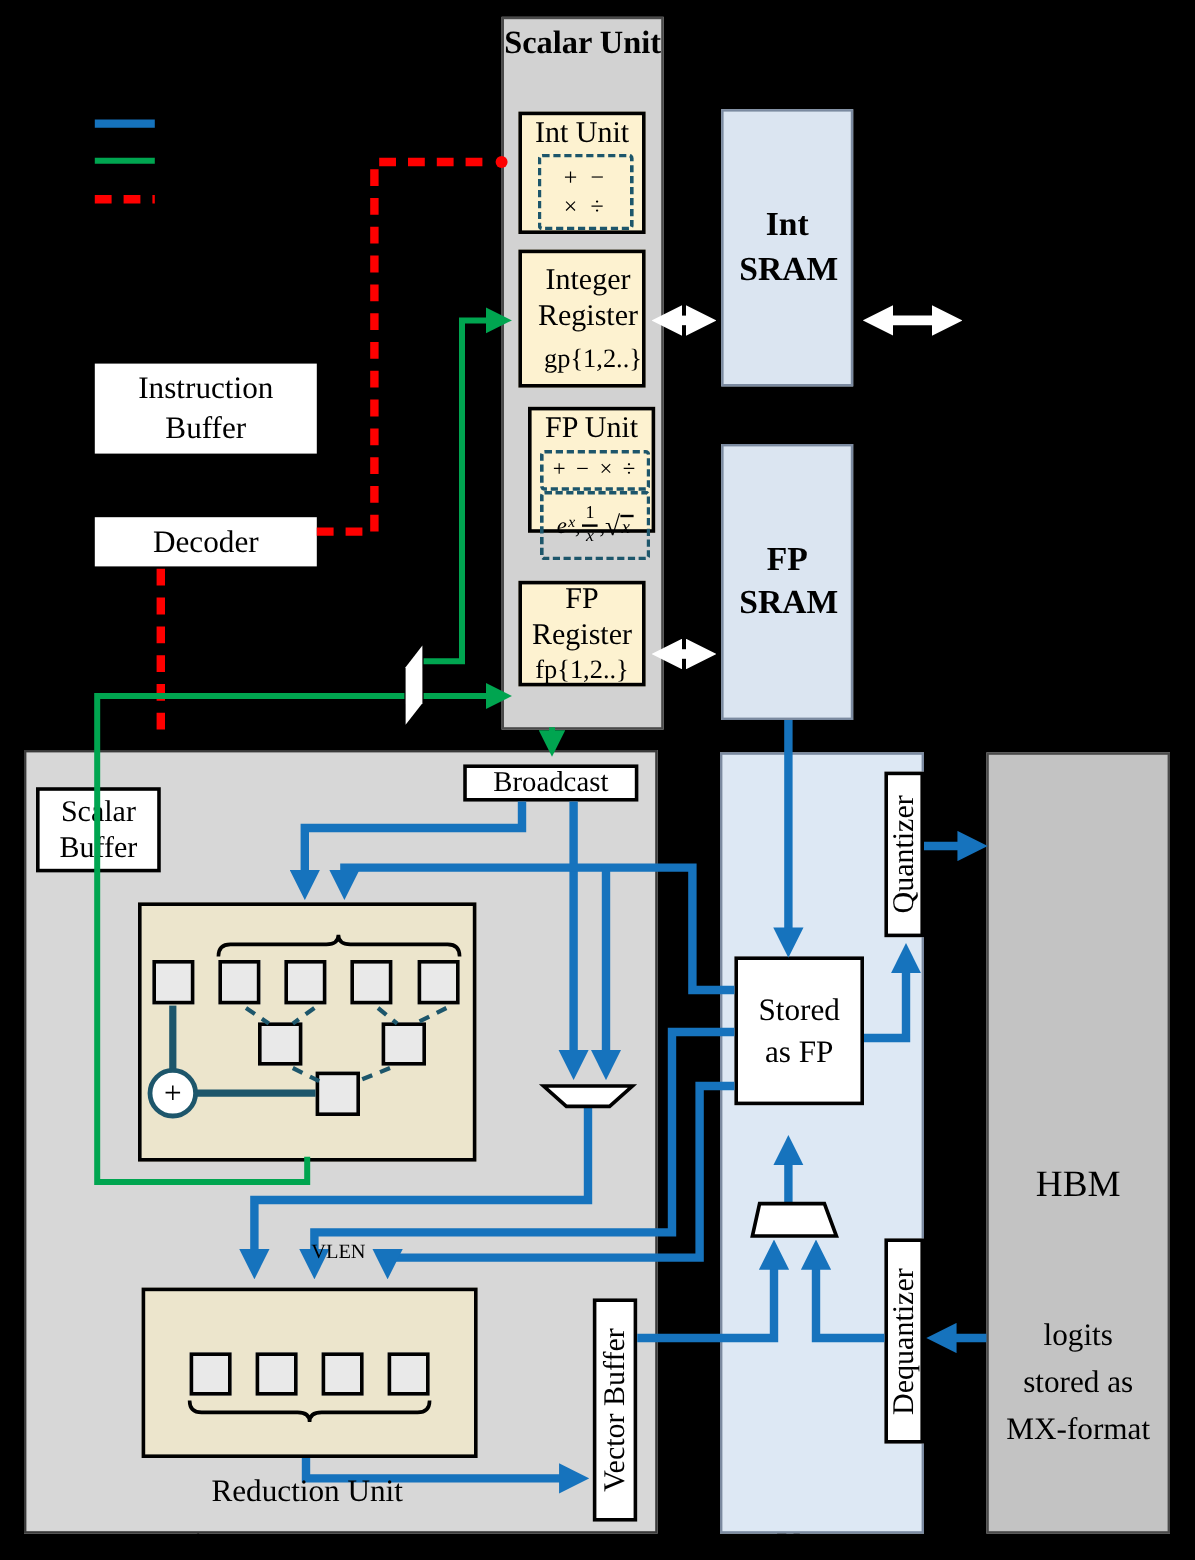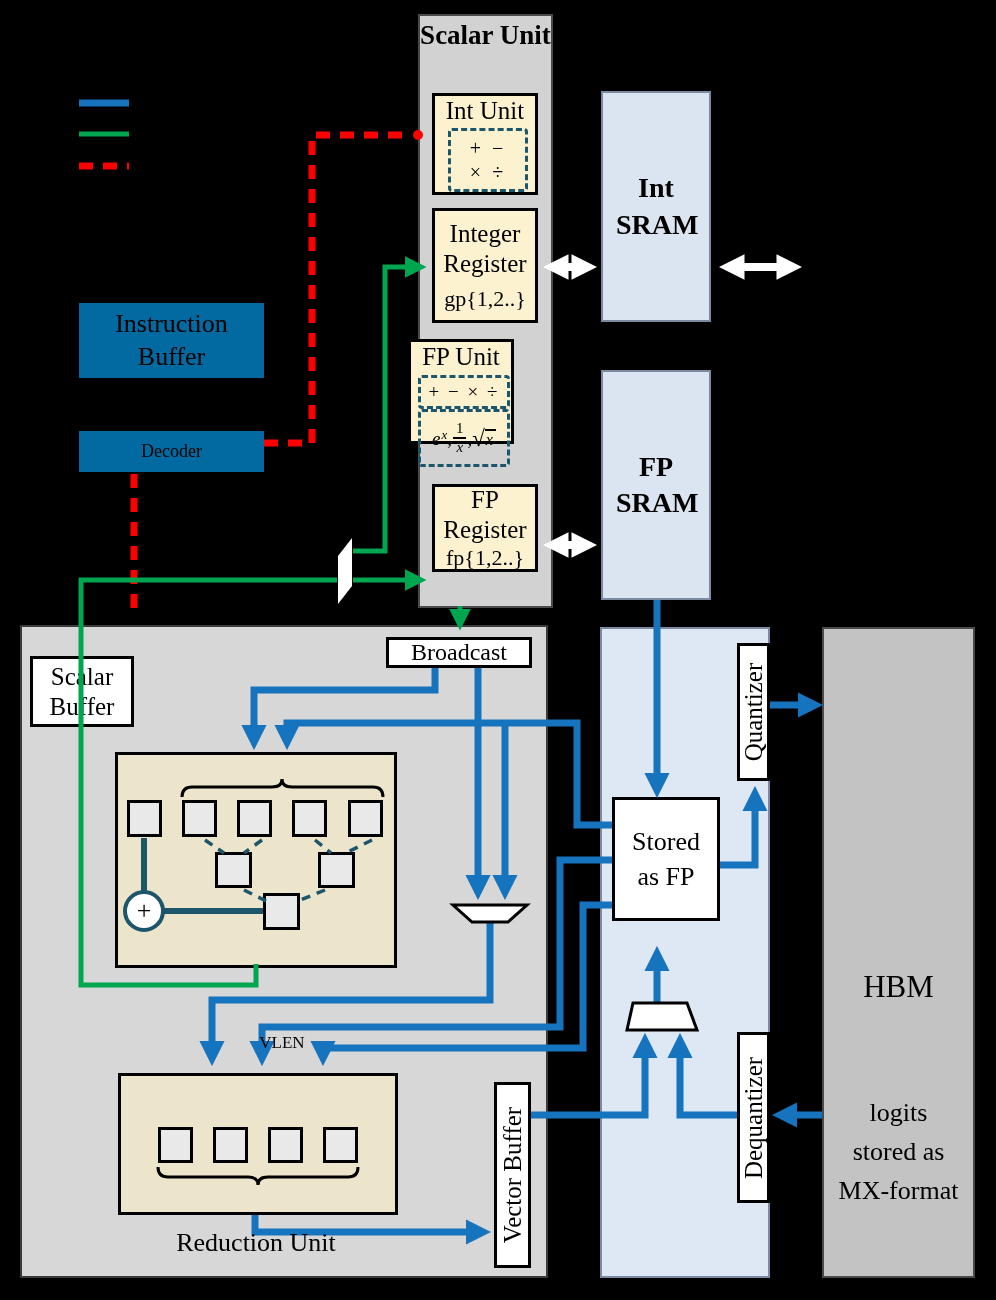--- a/index.html
+++ b/index.html
@@ -6,21 +6,21 @@
   #stage{position:relative;width:996px;height:1300px;background:#000;overflow:hidden;
          font-family:"Liberation Serif",serif;color:#000;}
   .abs{position:absolute;box-sizing:border-box;}
   .ctr{display:flex;align-items:center;justify-content:center;text-align:center;}
   .col{display:flex;flex-direction:column;align-items:center;justify-content:center;text-align:center;}
   .lbl{position:relative;z-index:6;}
   .zlbl{z-index:6;}
   
   .gray-box{background:#d2d2d2;border:2px solid #4a4a4a;}
   .sram-box{background:#dbe5f1;border:2px solid #7b8aa0;}
-  .plain-gray{background:#0369a1;}
+  .plain-gray{background:#ffffff;}
   .cream{background:#fdf2d0;border:3px solid #000;}
   .beige{background:#ece5cc;border:3px solid #000;}
   .white-box{background:#fff;border:3px solid #000;}
   .sq{background:#e9e9e9;border:3px solid #000;z-index:3;}
   .dashed-teal{border:3px dashed #1d566b;border-radius:4px;}
   .bold{font-weight:bold;}
   .vtext{position:absolute;top:50%;left:50%;transform:translate(-50%,-50%) rotate(-90deg);
          white-space:nowrap;z-index:6;}
   svg#wires{position:absolute;left:0;top:0;z-index:5;pointer-events:none;}
   
@@ -47,21 +47,21 @@
 
   <div class="abs sram-box ctr" style="left:601px;top:370px;width:110px;height:230px;">
     <div class="bold lbl" style="font-size:28px;line-height:1.3;width:80px;">FP SRAM</div>
   </div>
 
   <div class="abs plain-gray ctr" style="left:79px;top:303px;width:185px;height:75px;">
     <div class="lbl" style="font-size:26px;line-height:1.25;width:150px;">Instruction Buffer</div>
   </div>
 
   <div class="abs plain-gray ctr" style="left:79px;top:431px;width:185px;height:41px;">
-    <div class="lbl" style="font-size:18px;">Decoder</div>
+    <div class="lbl" style="font-size:26px;">Decoder</div>
   </div>
 
   <div class="abs" style="left:20px;top:625px;width:528px;height:653px;background:#d7d7d7;border:2px solid #3a3a3a;"></div>
   <div class="abs bold lbl" style="left:45px;top:1242px;font-size:27px;">Vector Unit</div>
 
   <div class="abs" style="left:600px;top:627px;width:170px;height:651px;background:#dde8f4;border:2px solid #7b8aa0;"></div>
   <div class="abs ctr bold lbl" style="left:620px;top:1210px;width:130px;font-size:27px;line-height:1.15;">Vector SRAM</div>
 
   <div class="abs" style="left:822px;top:627px;width:153px;height:651px;background:#c3c3c3;border:2px solid #4a4a4a;"></div>
   <div class="abs ctr lbl" style="left:822px;top:845px;width:153px;font-size:31px;">HBM</div>
@@ -72,26 +72,26 @@
   </div>
 
   <div class="abs cream" style="left:432px;top:93px;width:106px;height:102px;z-index:2;">
     <div class="ctr lbl" style="font-size:25px;margin-top:1px;">Int Unit</div>
     <div class="dashed-teal col lbl" style="position:absolute;left:13px;top:32px;width:74px;height:58px;font-size:20px;line-height:1.2;letter-spacing:3px;">
       <div>+ −</div>
       <div>× ÷</div>
     </div>
   </div>
 
-  <div class="abs cream col" style="left:432px;top:208px;width:106px;height:115px;z-index:2;">
+  <div class="abs cream col" style="left:432px;top:208px;width:106px;height:115px;z-index:2;align-items:flex-end;">
     <div class="lbl" style="font-size:25px;line-height:1.2;width:90px;">Integer Register</div>
     <div class="lbl" style="font-size:22px;margin-top:7px;">gp{1,2..}</div>
   </div>
 
-  <div class="abs cream" style="left:408px;top:339px;width:106px;height:105px;z-index:2;font-family:Liberation Serif, serif;">
+  <div class="abs cream" style="left:440px;top:339px;width:106px;height:105px;z-index:2;font-family:Liberation Serif, serif;">
     <div class="ctr lbl" style="font-size:25px;margin-top:1px;">FP Unit</div>
     <div class="dashed-teal ctr lbl" style="position:absolute;left:7px;top:33px;width:86px;height:28px;font-size:19px;letter-spacing:2px;">+ − × ÷</div>
     <div class="dashed-teal formula lbl" style="position:absolute;left:7px;top:67px;width:86px;height:52px;">
       <span>e</span>
         <sup>x</sup>
         <span>,</span>
       <span class="frac">
         <span class="num">1</span>
         <span class="den">x</span>
       </span>

